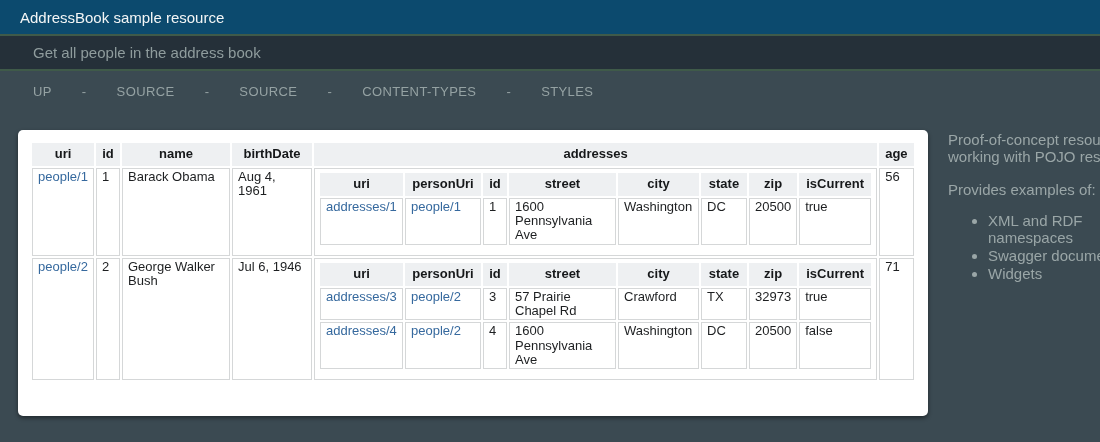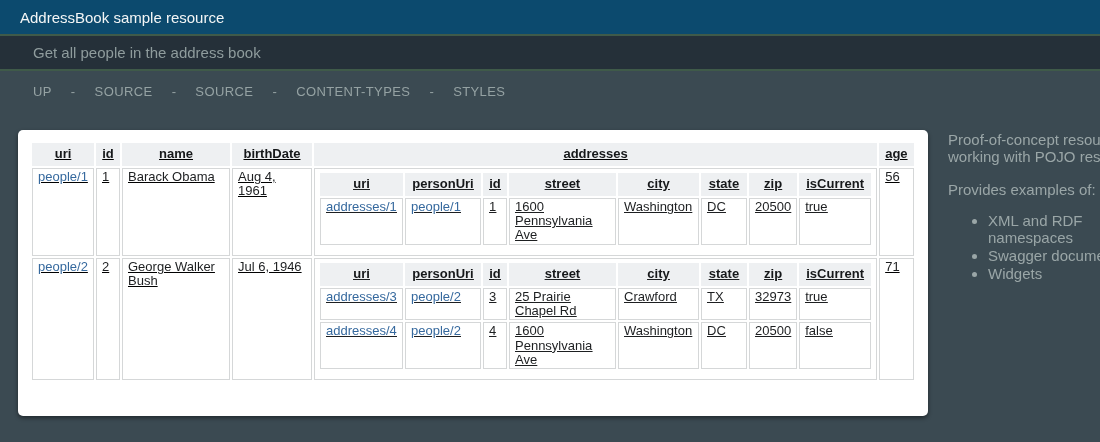--- a/index.html
+++ b/index.html
@@ -23,37 +23,37 @@
   .subbar {
     height: 35px; background: #253039;
     border-bottom: 2px solid #3f5a49;
     display: flex; align-items: center;
     padding-left: 33px;
     color: #8f9c9d; font-size: 15px;
   }
   .navbar {
     height: 40px;
     display: flex; align-items: center;
-    padding-left: 33px; gap: 19px;
+    padding-left: 33px; gap: 30px;
     font-size: 13px; color: #95a2a3;
     letter-spacing: .4px;
   }
   .nav-link { color: #95a2a3; text-decoration: none; cursor: pointer; }
   .nav-sep { color: #95a2a3; }
 
   
   .card {
     position: absolute; left: 18px; top: 130px;
     width: max-content; min-height: 286px;
     background: #ffffff;
     border-radius: 5px;
     box-shadow: 0 2px 4px rgba(0,0,0,.45);
     padding: 11px 12px 12px 12px;
   }
-  table.tbl { border-collapse: separate; border-spacing: 2px; text-decoration: underline; }
+  table.tbl { border-collapse: separate; border-spacing: 2px; }
   .tbl th {
     background: #eef0f2; border: 1px solid #eef0f2;
     font-size: 13px; font-weight: bold; color: #16181a;
     text-align: center; padding: 3px 5px; line-height: 1.15;
     white-space: nowrap;
   }
   .tbl td {
     background: #fff; border: 1px solid #d5d7d8;
     font-size: 13px; color: #1d1f21;
     padding: 1px 5px; vertical-align: top; line-height: 1.1;
@@ -189,21 +189,21 @@
                   <th>state</th>
                   <th>zip</th>
                   <th>isCurrent</th>
                 </tr>
               </thead>
               <tbody>
                 <tr>
                   <td><a href="#">addresses/3</a></td>
                   <td><a href="#">people/2</a></td>
                   <td>3</td>
-                  <td>25 Prairie Chapel Rd</td>
+                  <td>57 Prairie Chapel Rd</td>
                   <td>Crawford</td>
                   <td>TX</td>
                   <td>32973</td>
                   <td>true</td>
                 </tr>
                 <tr>
                   <td><a href="#">addresses/4</a></td>
                   <td><a href="#">people/2</a></td>
                   <td>4</td>
                   <td>1600 Pennsylvania Ave</td>

